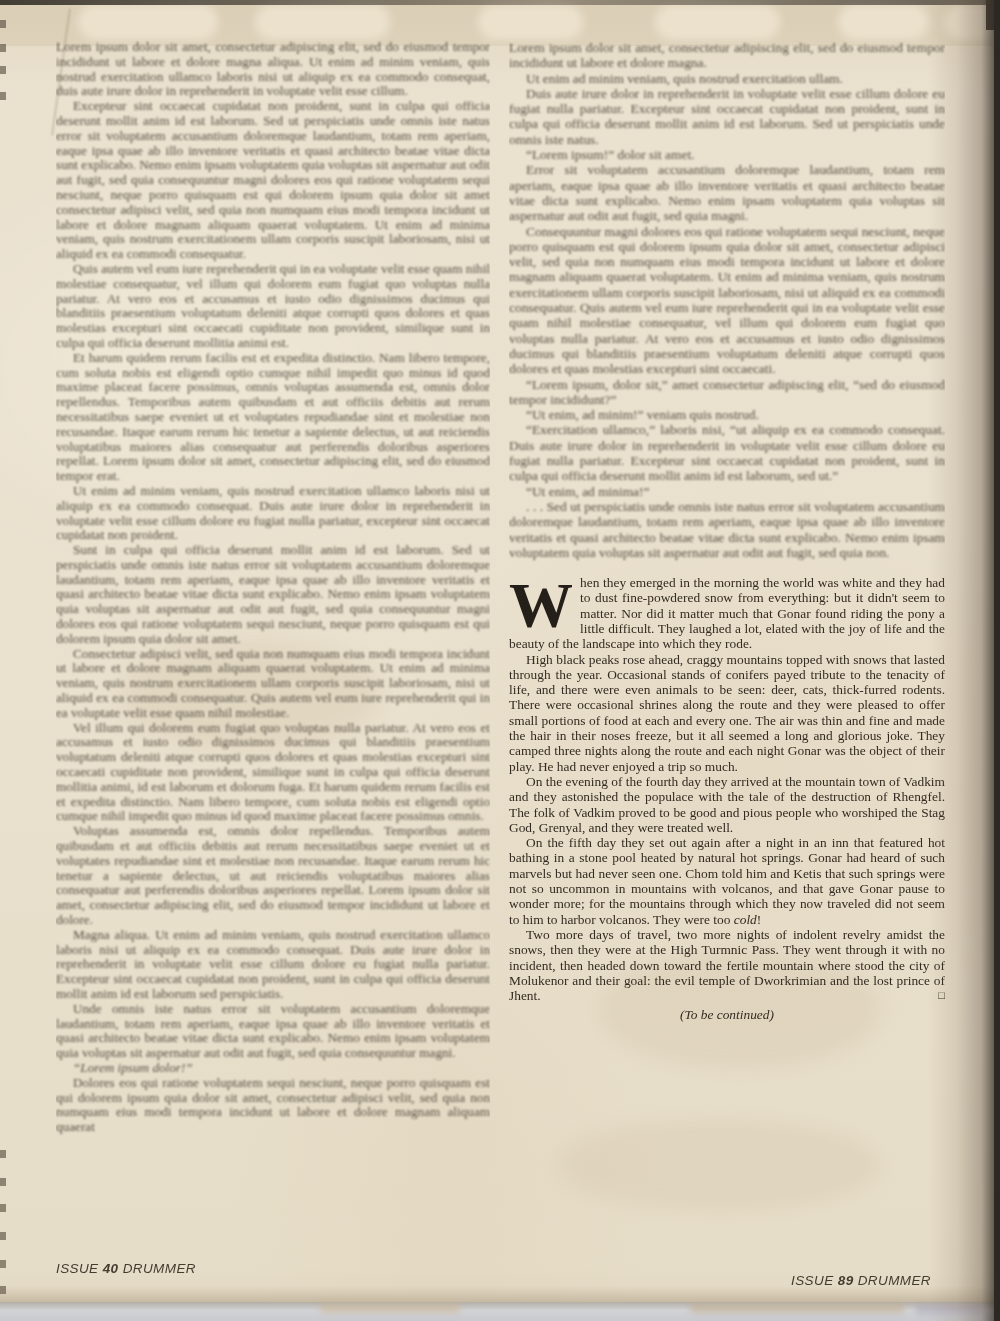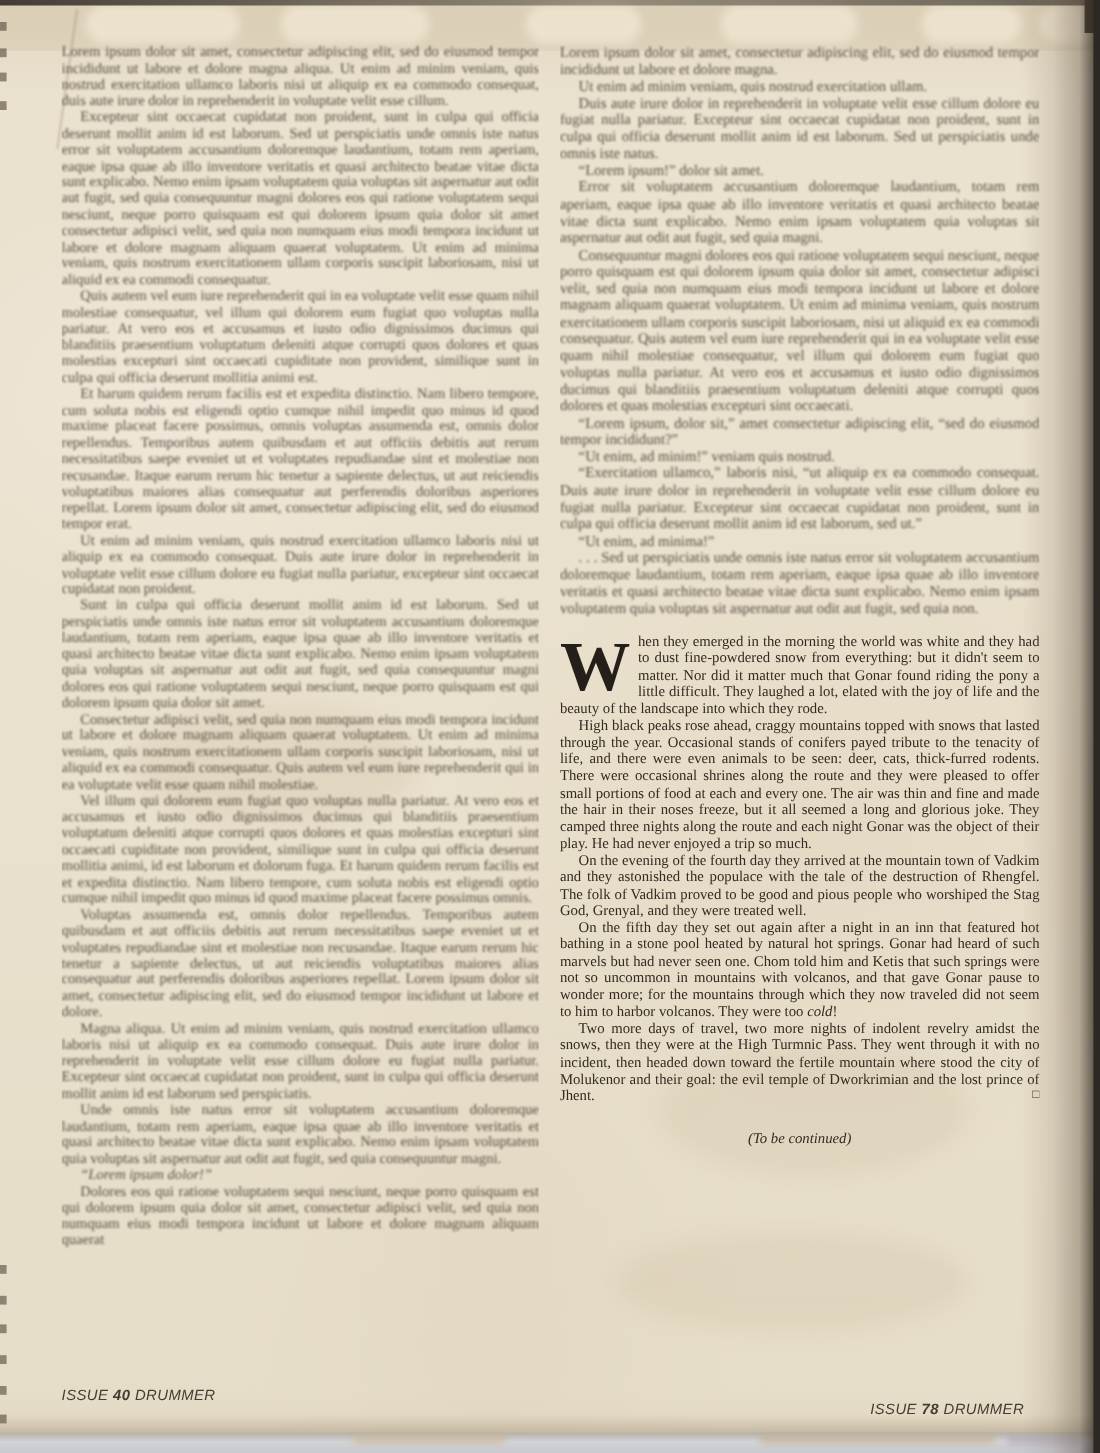--- a/index.html
+++ b/index.html
@@ -36,21 +36,21 @@
   .col-left{left:56px;width:434px;height:1214px;overflow:hidden;font-size:13.2px;line-height:14.8px;}
   .col-right{left:509px;width:436px;height:1214px;overflow:hidden;font-size:13.4px;line-height:15.3px;}
   .para{margin:0;text-indent:17px;}
   .para.noindent{text-indent:0;}
   .para.ital{font-style:italic;}
   .redacted{filter:blur(1px);opacity:.8;}
   .section-gap{height:15px;}
   .dropcap{float:left;font-weight:bold;font-size:64px;line-height:.82;margin:5px 7px 0 0;color:#241f19;
     font-family:"Liberation Serif", serif;}
   .endmark{float:right;font-size:11px;line-height:15px;}
-  .tbc{text-align:center;font-style:italic;margin-top:24px;text-indent:0;}
+  .tbc{text-align:center;font-style:italic;margin-top:4px;text-indent:0;}
   
   .footer{position:absolute;font-family:"Liberation Sans", sans-serif;font-style:italic;
     font-size:13.5px;letter-spacing:.4px;color:#453c30;}
   .footer b{font-weight:bold;}
   .footer-left{left:56px;top:1261px;}
   .footer-right{left:509px;width:422px;top:1273px;text-align:right;}
 </style>
 </head>
 <body>
 
@@ -123,21 +123,21 @@
         <p class="para"><span>On the fifth day they set out again after a night in an inn that featured hot bathing in a stone pool heated by natural hot springs. Gonar had heard of such marvels but had never seen one. Chom told him and Ketis that such springs were not so uncommon in mountains with volcanos, and that gave Gonar pause to wonder more; for the mountains through which they now traveled did not seem to him to harbor volcanos. They were too </span><i>cold</i><span>!</span></p>
         <p class="para"><span>Two more days of travel, two more nights of indolent revelry amidst the snows, then they were at the High Turmnic Pass. They went through it with no incident, then headed down toward the fertile mountain where stood the city of Molukenor and their goal: the evil temple of Dworkrimian and the lost prince of Jhent.</span><span class="endmark">□</span></p>
       </div>
     <p class="para tbc">(To be continued)</p>
   </div>
 
   <div class="footer footer-left">
     <span>ISSUE </span><b>40</b><span> DRUMMER</span>
   </div>
   <div class="footer footer-right">
-    <span>ISSUE </span><b>78</b><span> DRUMMER</span>
+    <span>ISSUE </span><b>89</b><span> DRUMMER</span>
   </div>
 
   <div class="bottom-shade"></div>
   <div class="scan-bed"></div>
   <div class="smudge" style="left:320px;top:1304px;width:140px;background:rgba(205,180,140,.55);"></div>
   <div class="smudge" style="left:690px;top:1304px;width:215px;background:rgba(195,172,135,.55);"></div>
   <div class="smudge" style="left:915px;top:1305px;width:70px;background:rgba(160,150,170,.45);"></div>
   <div class="right-shadow"></div>
   <div class="right-strip"></div>
 </div>

